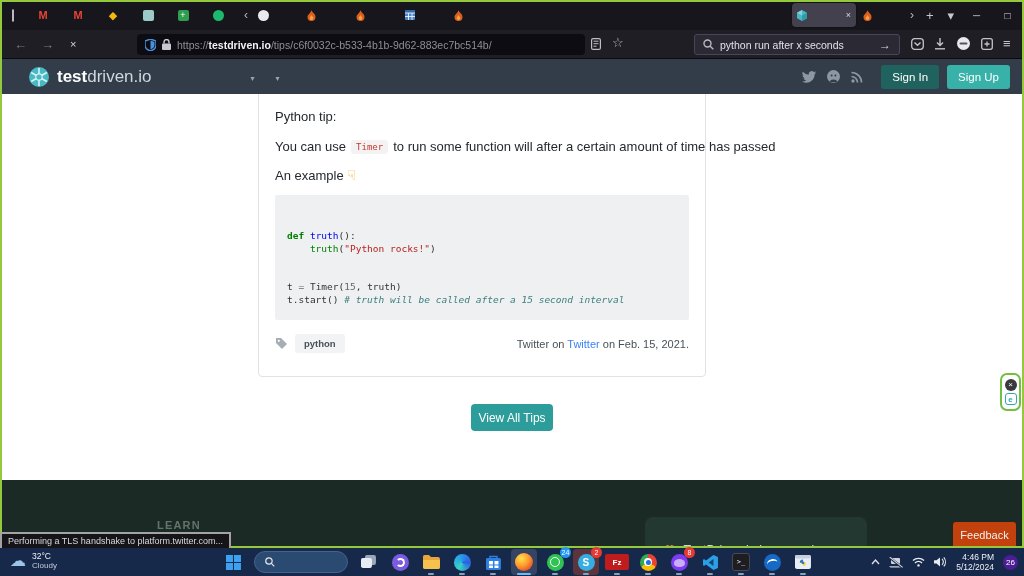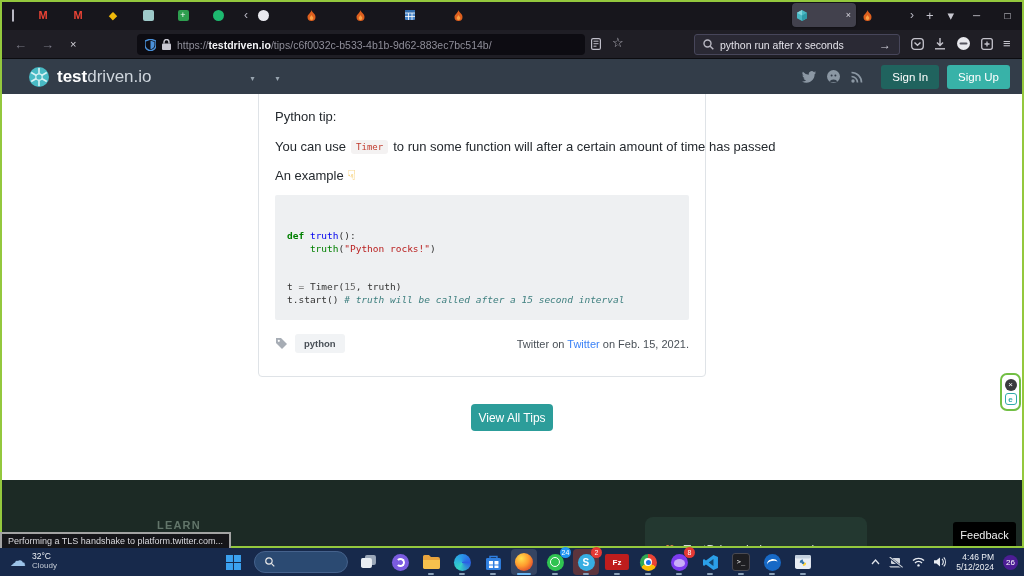--- a/index.html
+++ b/index.html
@@ -95,21 +95,21 @@
   .viewall{position:absolute;left:471px;top:310px;width:82px;height:27px;background:#2c9d9a;color:#fff;
            border:none;border-radius:4px;font-size:12px;font-family:"Liberation Sans",sans-serif;}
   
   .footer{position:absolute;left:0;top:480px;width:1024px;height:68px;background:#1c2a25;z-index:3;overflow:hidden;}
   .learn{position:absolute;left:157px;top:39px;font-size:11px;font-weight:bold;letter-spacing:1.2px;color:#62756a;}
   .flink{position:absolute;top:57px;font-size:12.5px;font-weight:bold;color:#e9ecef;}
   .proudbox{position:absolute;left:645px;top:37px;width:222px;height:40px;background:#233830;border-radius:8px;
             display:flex;align-items:flex-end;gap:9px;padding:0 0 0 20px;box-sizing:border-box;}
   .proudheart{color:#e08a4e;font-size:16px;line-height:16px;}
   .proudtext{font-size:12.5px;color:#d2dad5;line-height:14px;}
-  .feedback{position:absolute;left:953px;top:42px;width:63px;height:26px;background:#000000;color:#f0f0f0;
+  .feedback{position:absolute;left:953px;top:42px;width:63px;height:26px;background:#c2410c;color:#f0f0f0;
             font-size:11px;border:none;border-radius:3px 3px 0 0;font-family:"Liberation Sans",sans-serif;z-index:62;}
   .statusbar-tooltip{position:absolute;left:0px;top:532px;background:#151519;border:2px solid #a3a3a3;
             color:#d8d8dc;font-size:9px;padding:2px 6px;z-index:65;white-space:nowrap;}
   
   .taskbar{position:absolute;left:0;top:548px;width:1024px;height:28px;background:#17294b;z-index:70;}
   .weather{position:absolute;left:10px;top:3px;display:flex;align-items:center;gap:6px;}
   .wcloud{color:#9cc3e8;font-size:16px;line-height:16px;}
   .wtemp{font-size:8.5px;color:#eef1f5;line-height:10px;}
   .wcond{font-size:8px;color:#c5ccd6;line-height:9px;}
   .taskcenter{position:absolute;left:512px;top:1px;transform:translateX(-49%);display:flex;align-items:center;gap:5px;}

